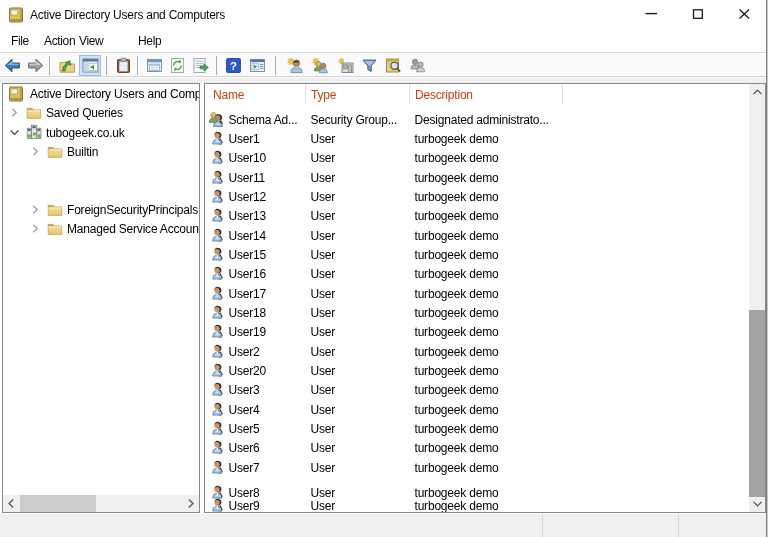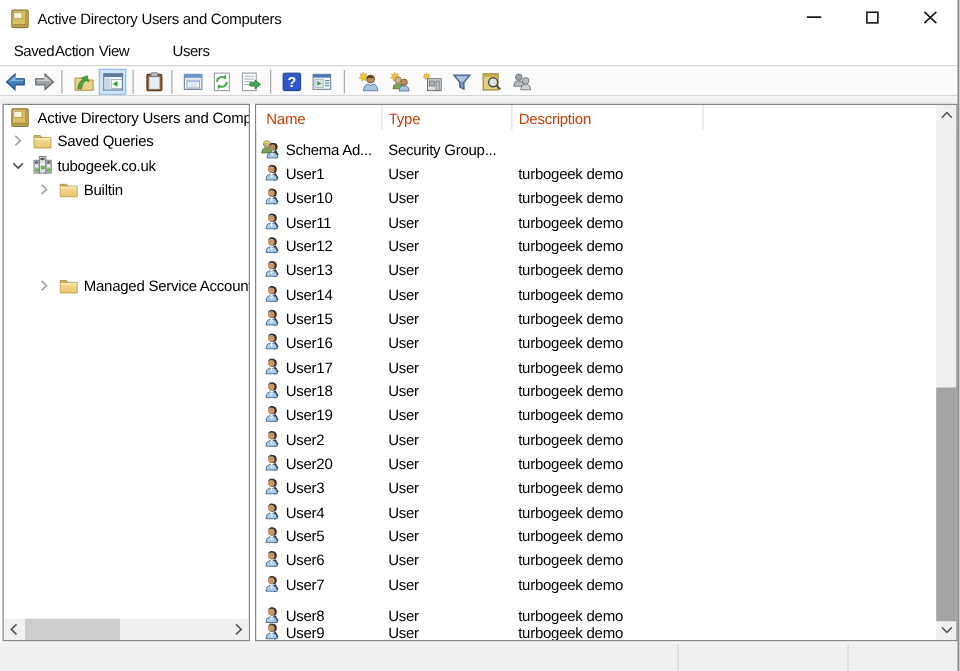--- a/index.html
+++ b/index.html
@@ -110,24 +110,24 @@
       <path d="M18.5 13.6 h11.5" stroke="#1a1a1a" stroke-width="1.4"></path>
     </svg>
  <svg class="capbtn" style="left:678px" viewBox="0 0 45 30">
       <rect x="15.5" y="9.8" width="8.8" height="8.5" fill="none" stroke="#1a1a1a" stroke-width="1.3"></rect>
     </svg>
  <svg class="capbtn" style="left:726px" viewBox="0 0 45 30">
       <path d="M13.5 9.5 l9.6 9 M23.1 9.5 l-9.6 9" stroke="#1a1a1a" stroke-width="1.3"></path>
     </svg>
 </div>
 <div id="menubar">
- <span style="left:11px">Saved</span>
+ <span style="left:11px">File</span>
     <span style="left:44px">Action</span>
     <span style="left:79px">View</span>
-    <span style="left:138px">Users</span>
+    <span style="left:138px">Help</span>
 </div>
 <div id="toolbar">
 <svg class="tbi" style="left:4px" viewBox="0 0 17 17">
       <path d="M8 2.2 L8 6 H15.4 V11 H8 L8 14.8 L1.2 8.5 Z" fill="#3c7ab8" stroke="#1d4e80" stroke-width="0.9"></path>
       <path d="M8.6 3.6 L8.6 6.8 H14.6 V8 H3.2 Z" fill="#7fb2e0"></path>
     </svg>
 <svg class="tbi" style="left:27px" viewBox="0 0 17 17">
       <path d="M9 2.2 L9 6 H1.6 V11 H9 L9 14.8 L15.8 8.5 Z" fill="#9b9fa5" stroke="#5f6367" stroke-width="0.9"></path>
       <path d="M8.4 3.6 L8.4 6.8 H2.4 V8 H13.8 Z" fill="#c8ccd2"></path>
     </svg>
@@ -259,20 +259,29 @@
     </div>
 <div class="trow" style="top:58.0px">
       <svg class="chev" style="left:28px" viewBox="0 0 10 10">
         <use href="#chevr"></use>
       </svg>
       <svg class="ticon" style="left:44px" viewBox="0 0 16 16">
         <use href="#folder"></use>
       </svg>
       <span class="ttext" style="left:64px">Builtin</span>
     </div>
+<div class="trow" style="top:116.0px">
+      <svg class="chev" style="left:28px" viewBox="0 0 10 10">
+        <use href="#chevr"></use>
+      </svg>
+      <svg class="ticon" style="left:44px" viewBox="0 0 16 16">
+        <use href="#folder"></use>
+      </svg>
+      <span class="ttext" style="left:64px">ForeignSecurityPrincipals</span>
+    </div>
 <div class="trow" style="top:135.3px">
       <svg class="chev" style="left:28px" viewBox="0 0 10 10">
         <use href="#chevr"></use>
       </svg>
       <svg class="ticon" style="left:44px" viewBox="0 0 16 16">
         <use href="#folder"></use>
       </svg>
       <span class="ttext" style="left:64px">Managed Service Accounts</span>
     </div>
 <div id="lhsb">
@@ -293,20 +302,21 @@
  <div class="hsep" style="left:100px"></div>
       <div class="hsep" style="left:204px"></div>
       <div class="hsep" style="left:357px"></div>
 </div>
 <div class="lrow" style="top:25.5px">
       <svg class="licon gicon" viewBox="0 0 16 16">
         <use href="#group"></use>
       </svg>
       <span class="c1">Schema Ad...</span>
       <span class="c2">Security Group...</span>
+      <span class="c3">Designated administrato...</span>
     </div>
 <div class="lrow" style="top:44.8px">
       <svg class="licon" viewBox="0 0 16 16">
         <use href="#user"></use>
       </svg>
       <span class="c1">User1</span>
       <span class="c2">User</span>
       <span class="c3">turbogeek demo</span>
     </div>
 <div class="lrow" style="top:64.2px">

